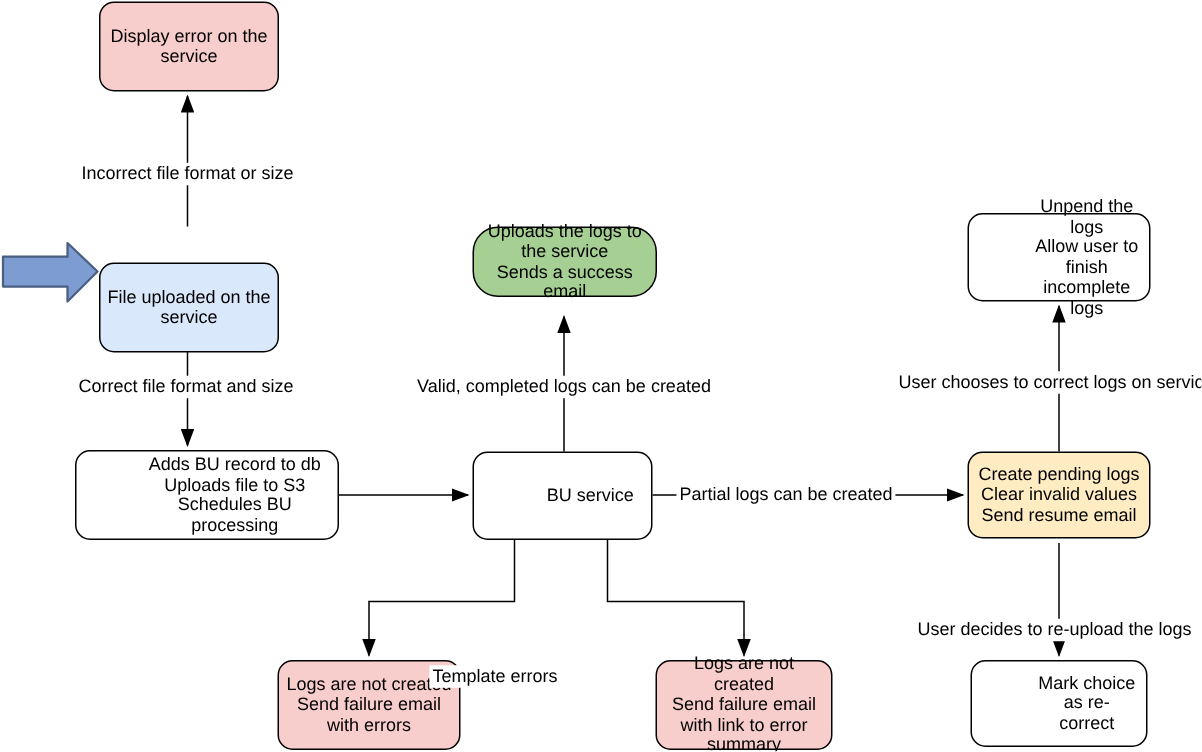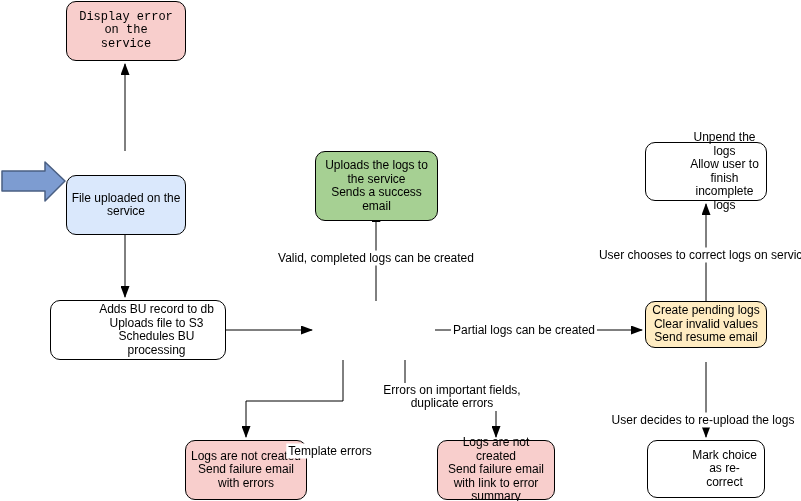--- a/index.html
+++ b/index.html
@@ -78,64 +78,65 @@
 
     <polyline points="405,360 405,401 496,401 496,437" fill="none" stroke="#000000" stroke-width="1" marker-end="url(#arrowhead)"></polyline>
 
     <line x1="706" y1="301" x2="706" y2="204" stroke="#000000" stroke-width="1" marker-end="url(#arrowhead)"></line>
 
     <line x1="706" y1="362" x2="706" y2="437" stroke="#000000" stroke-width="1" marker-end="url(#arrowhead)"></line>
 
     <polygon points="2,171 45,171 45,162 65,181 45,201 45,191 2,191" fill="#7d9cd1" stroke="#4a5f82" stroke-width="1.5" stroke-linejoin="round"></polygon>
   </svg>
 
-  <div class="node pink" style="left:66px; top:1px; width:120px; height:60px;font-family:Liberation Mono, monospace;">Display error on the
+  <div class="node pink" style="left:66px; top:1px; width:120px; height:60px;">Display error on the
 service</div>
 
   <div class="node blue" style="left:66px; top:151px; width:120px; height:60px;margin-top:24px;">File uploaded on the
 service</div>
 
   <div class="node white" style="left:50px; top:300px; width:176px; height:60px;">Adds BU record to db
 Uploads file to S3
 Schedules BU processing</div>
 
-  <div class="node green" style="left:315px; top:151px; width:123px; height:70px;">Uploads the logs to
+  <div class="node green" style="left:315px; top:151px; width:123px; height:47px;border-radius:17px;">Uploads the logs to
 the service
 Sends a success
 email</div>
 
+  <div class="node white" style="left:315px; top:301px; width:120px; height:59px;">BU service</div>
 
-  <div class="node yellow" style="left:645px; top:301px; width:122px; height:47px;">Create pending logs
+  <div class="node yellow" style="left:645px; top:301px; width:122px; height:58px;">Create pending logs
 Clear invalid values
 Send resume email</div>
 
   <div class="node white" style="left:645px; top:142px; width:122px; height:59px;">Unpend the logs
 Allow user to finish
 incomplete logs</div>
 
   <div class="node white" style="left:647px; top:440px; width:118px; height:58px;">Mark choice as re-
 correct</div>
 
   <div class="node pink" style="left:185px; top:440px; width:122px; height:60px;">Logs are not created
 Send failure email
 with errors</div>
 
   <div class="node pink" style="left:437px; top:440px; width:118px; height:60px;">Logs are not created
 Send failure email
 with link to error
 summary</div>
 
+  <div class="edge-label" style="left:125px; top:116px;">Incorrect file format or size</div>
 
+  <div class="edge-label" style="left:124px; top:258px;">Correct file format and size</div>
 
   <div class="edge-label" style="left:376px; top:258px;text-align:right;">Valid, completed logs can be created</div>
 
   <div class="edge-label" style="left:524px; top:330px;">Partial logs can be created</div>
 
   <div class="edge-label" style="left:330px; top:422px;margin-top:29px;">Template errors</div>
 
-  <div class="edge-label multiline" style="left:452px; top:397px;">Errors on important fields,
-duplicate errors</div>
 
   <div class="edge-label" style="left:704px; top:255px;">User chooses to correct logs on service</div>
 
   <div class="edge-label" style="left:703px; top:420px;">User decides to re-upload the logs</div>
 
 </div>
 
 </body></html>

